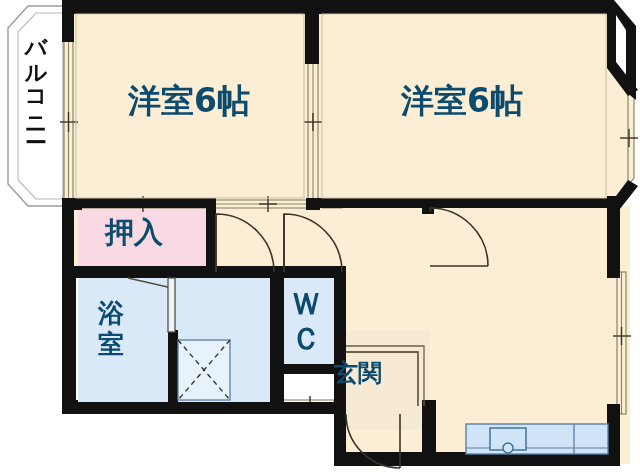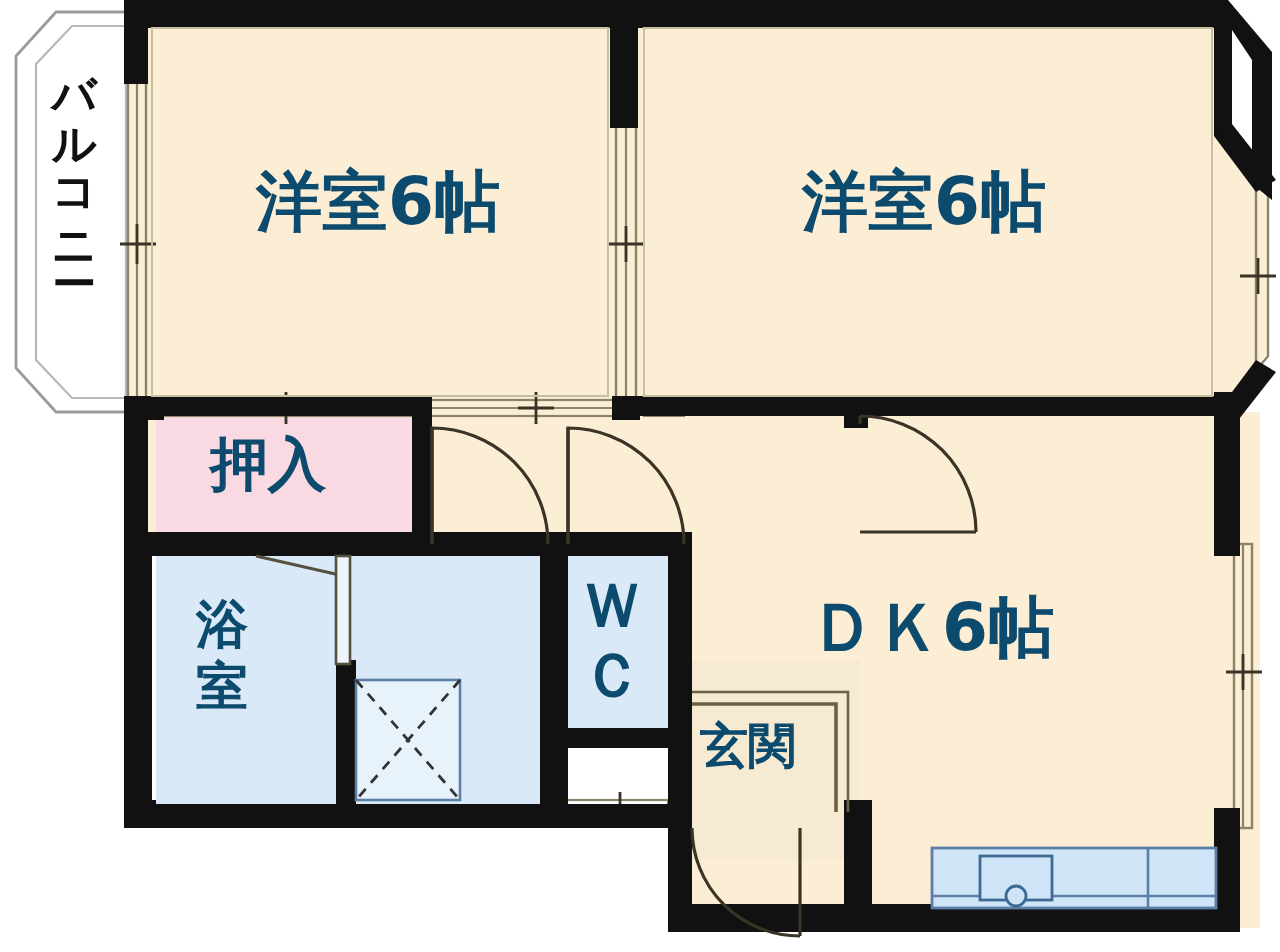--- a/index.html
+++ b/index.html
@@ -257,17 +257,16 @@
     <span>浴</span><br>
     <span>室</span>
   </div>
 
 
   <div class="lbl" style="left:291px; top:286px; font-size:30px; line-height:1.18; text-align:center;">
     <span>Ｗ</span><br>
     <span>Ｃ</span>
   </div>
 
-  <div class="lbl" style="left:350px; top:361px; font-size:24px;">玄関</div>
-
-  <div class="lbl" style="left:405px; top:297px; font-size:33px;">ＤＫ6帖</div>
+  <div class="lbl" style="left:334px; top:361px; font-size:24px;">玄関</div>
+
 
 </div>
 
 </body></html>

